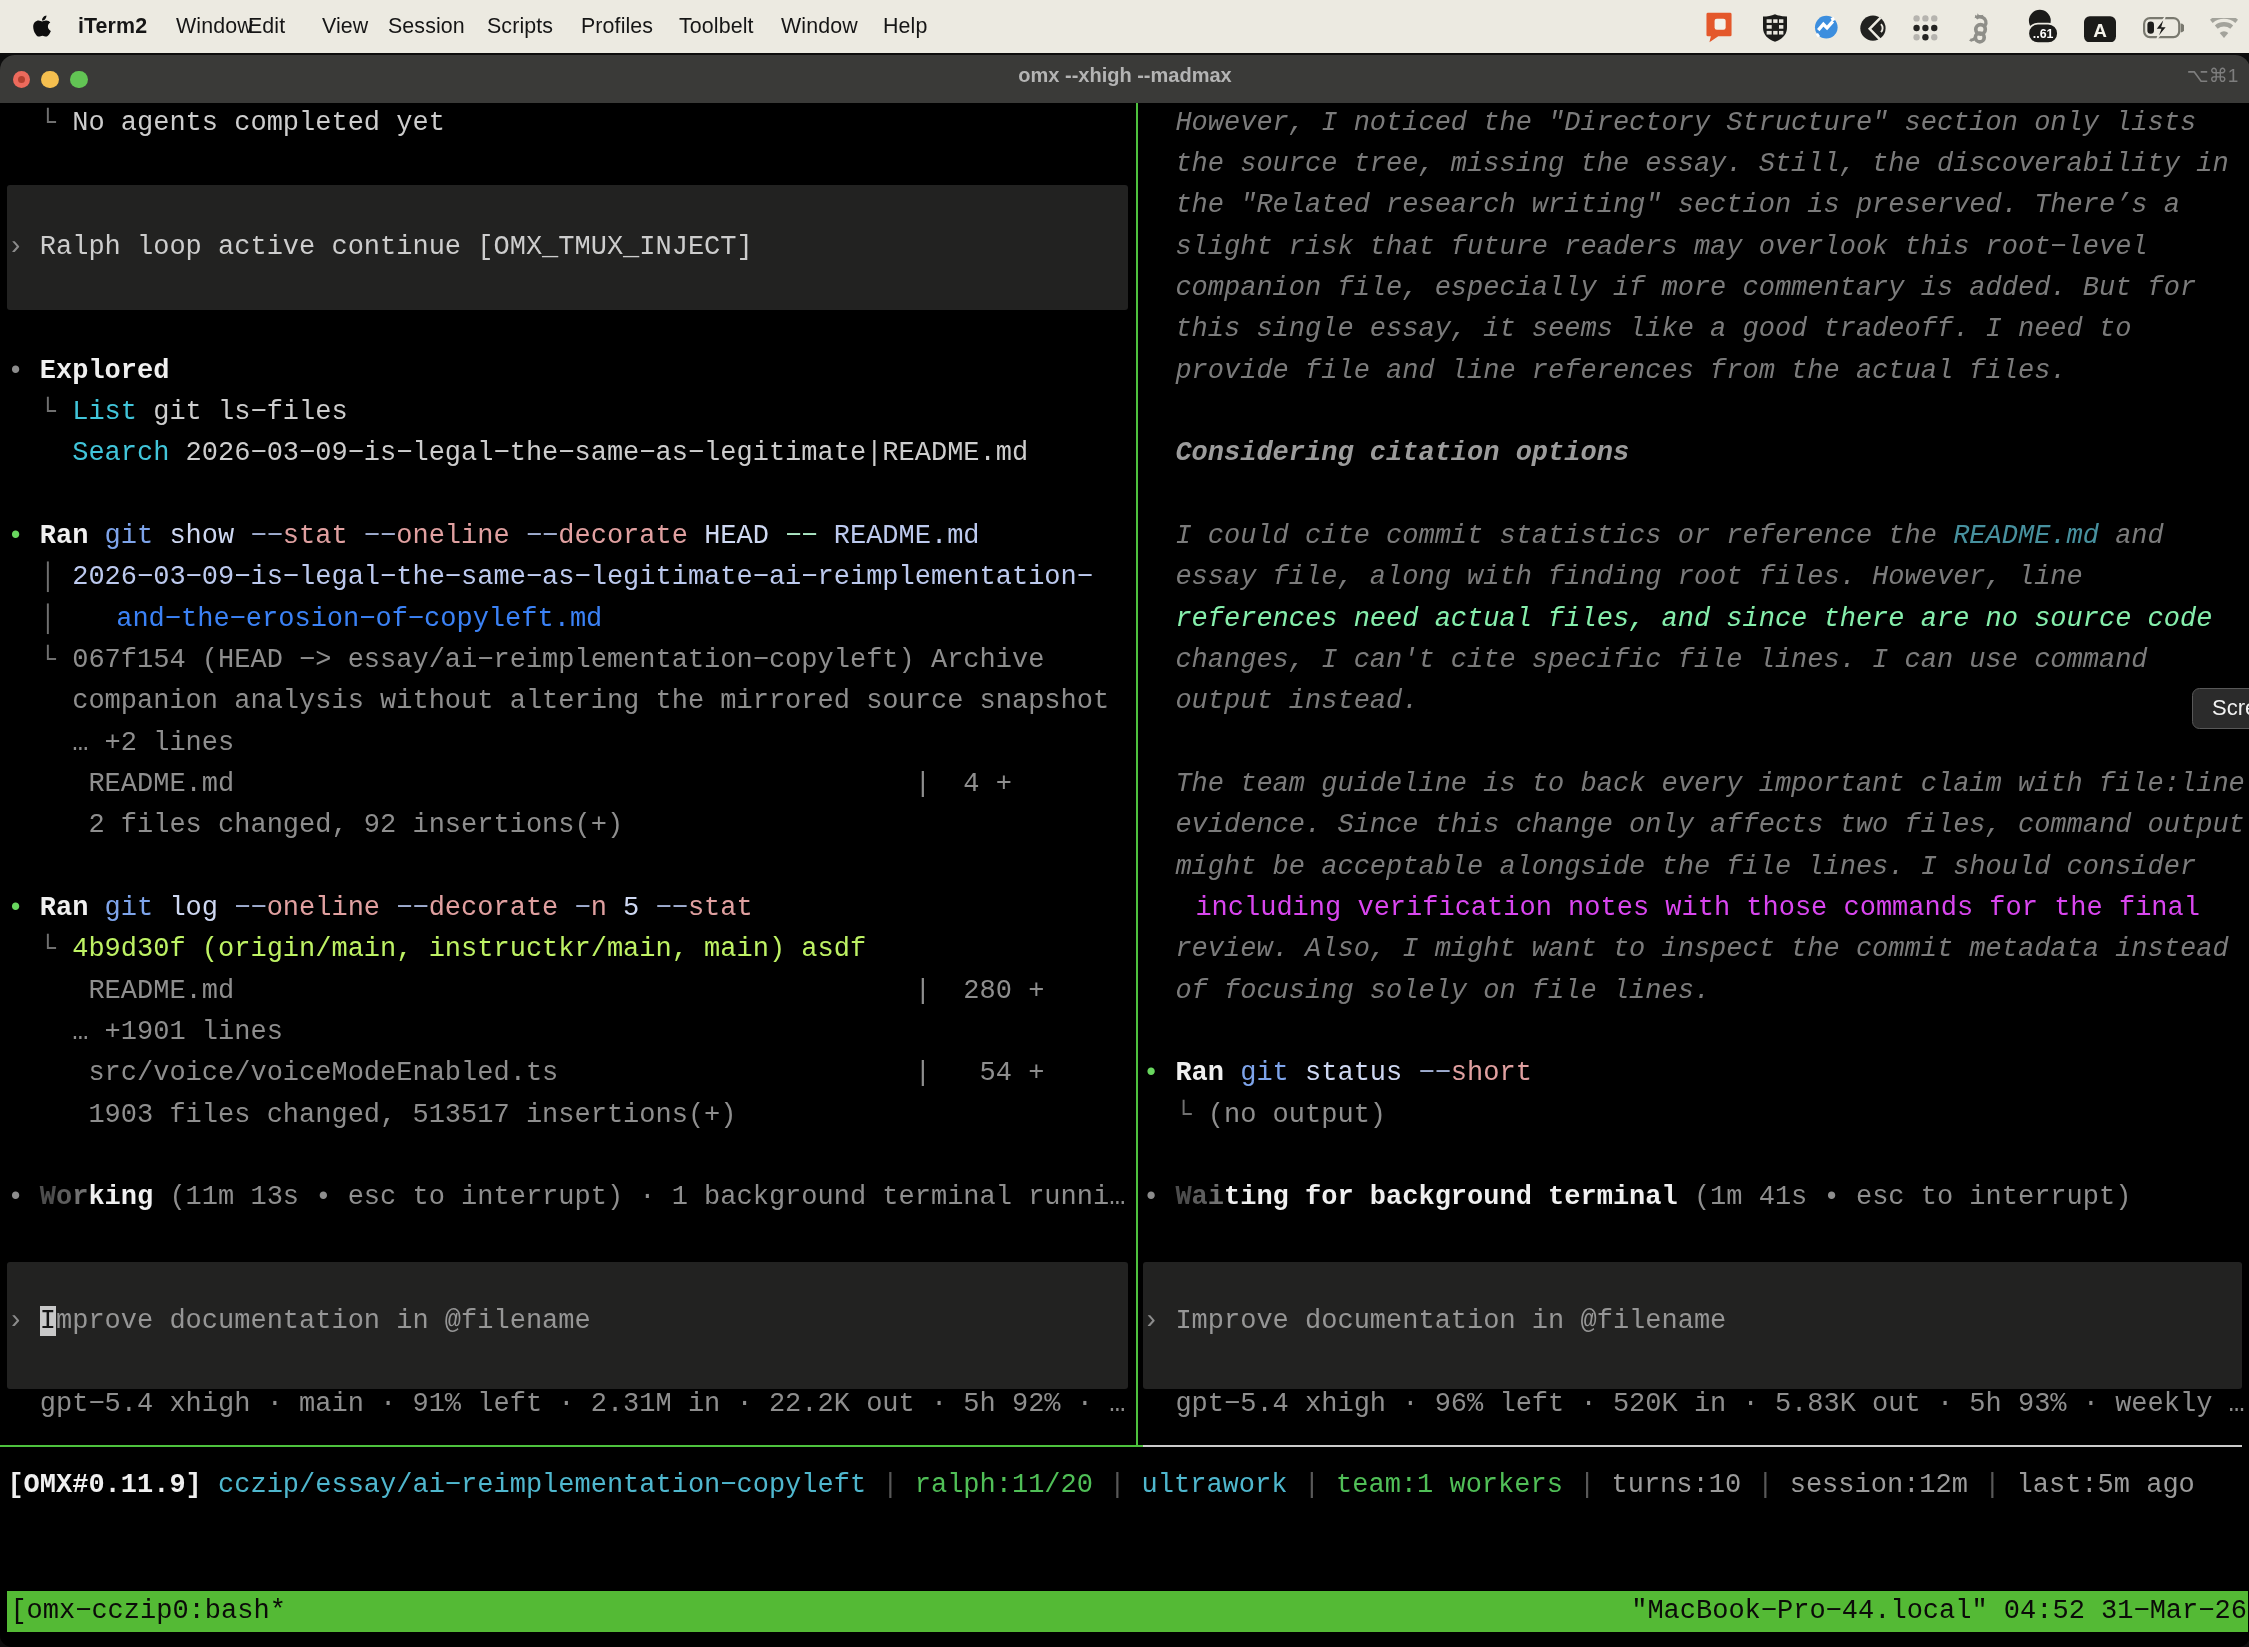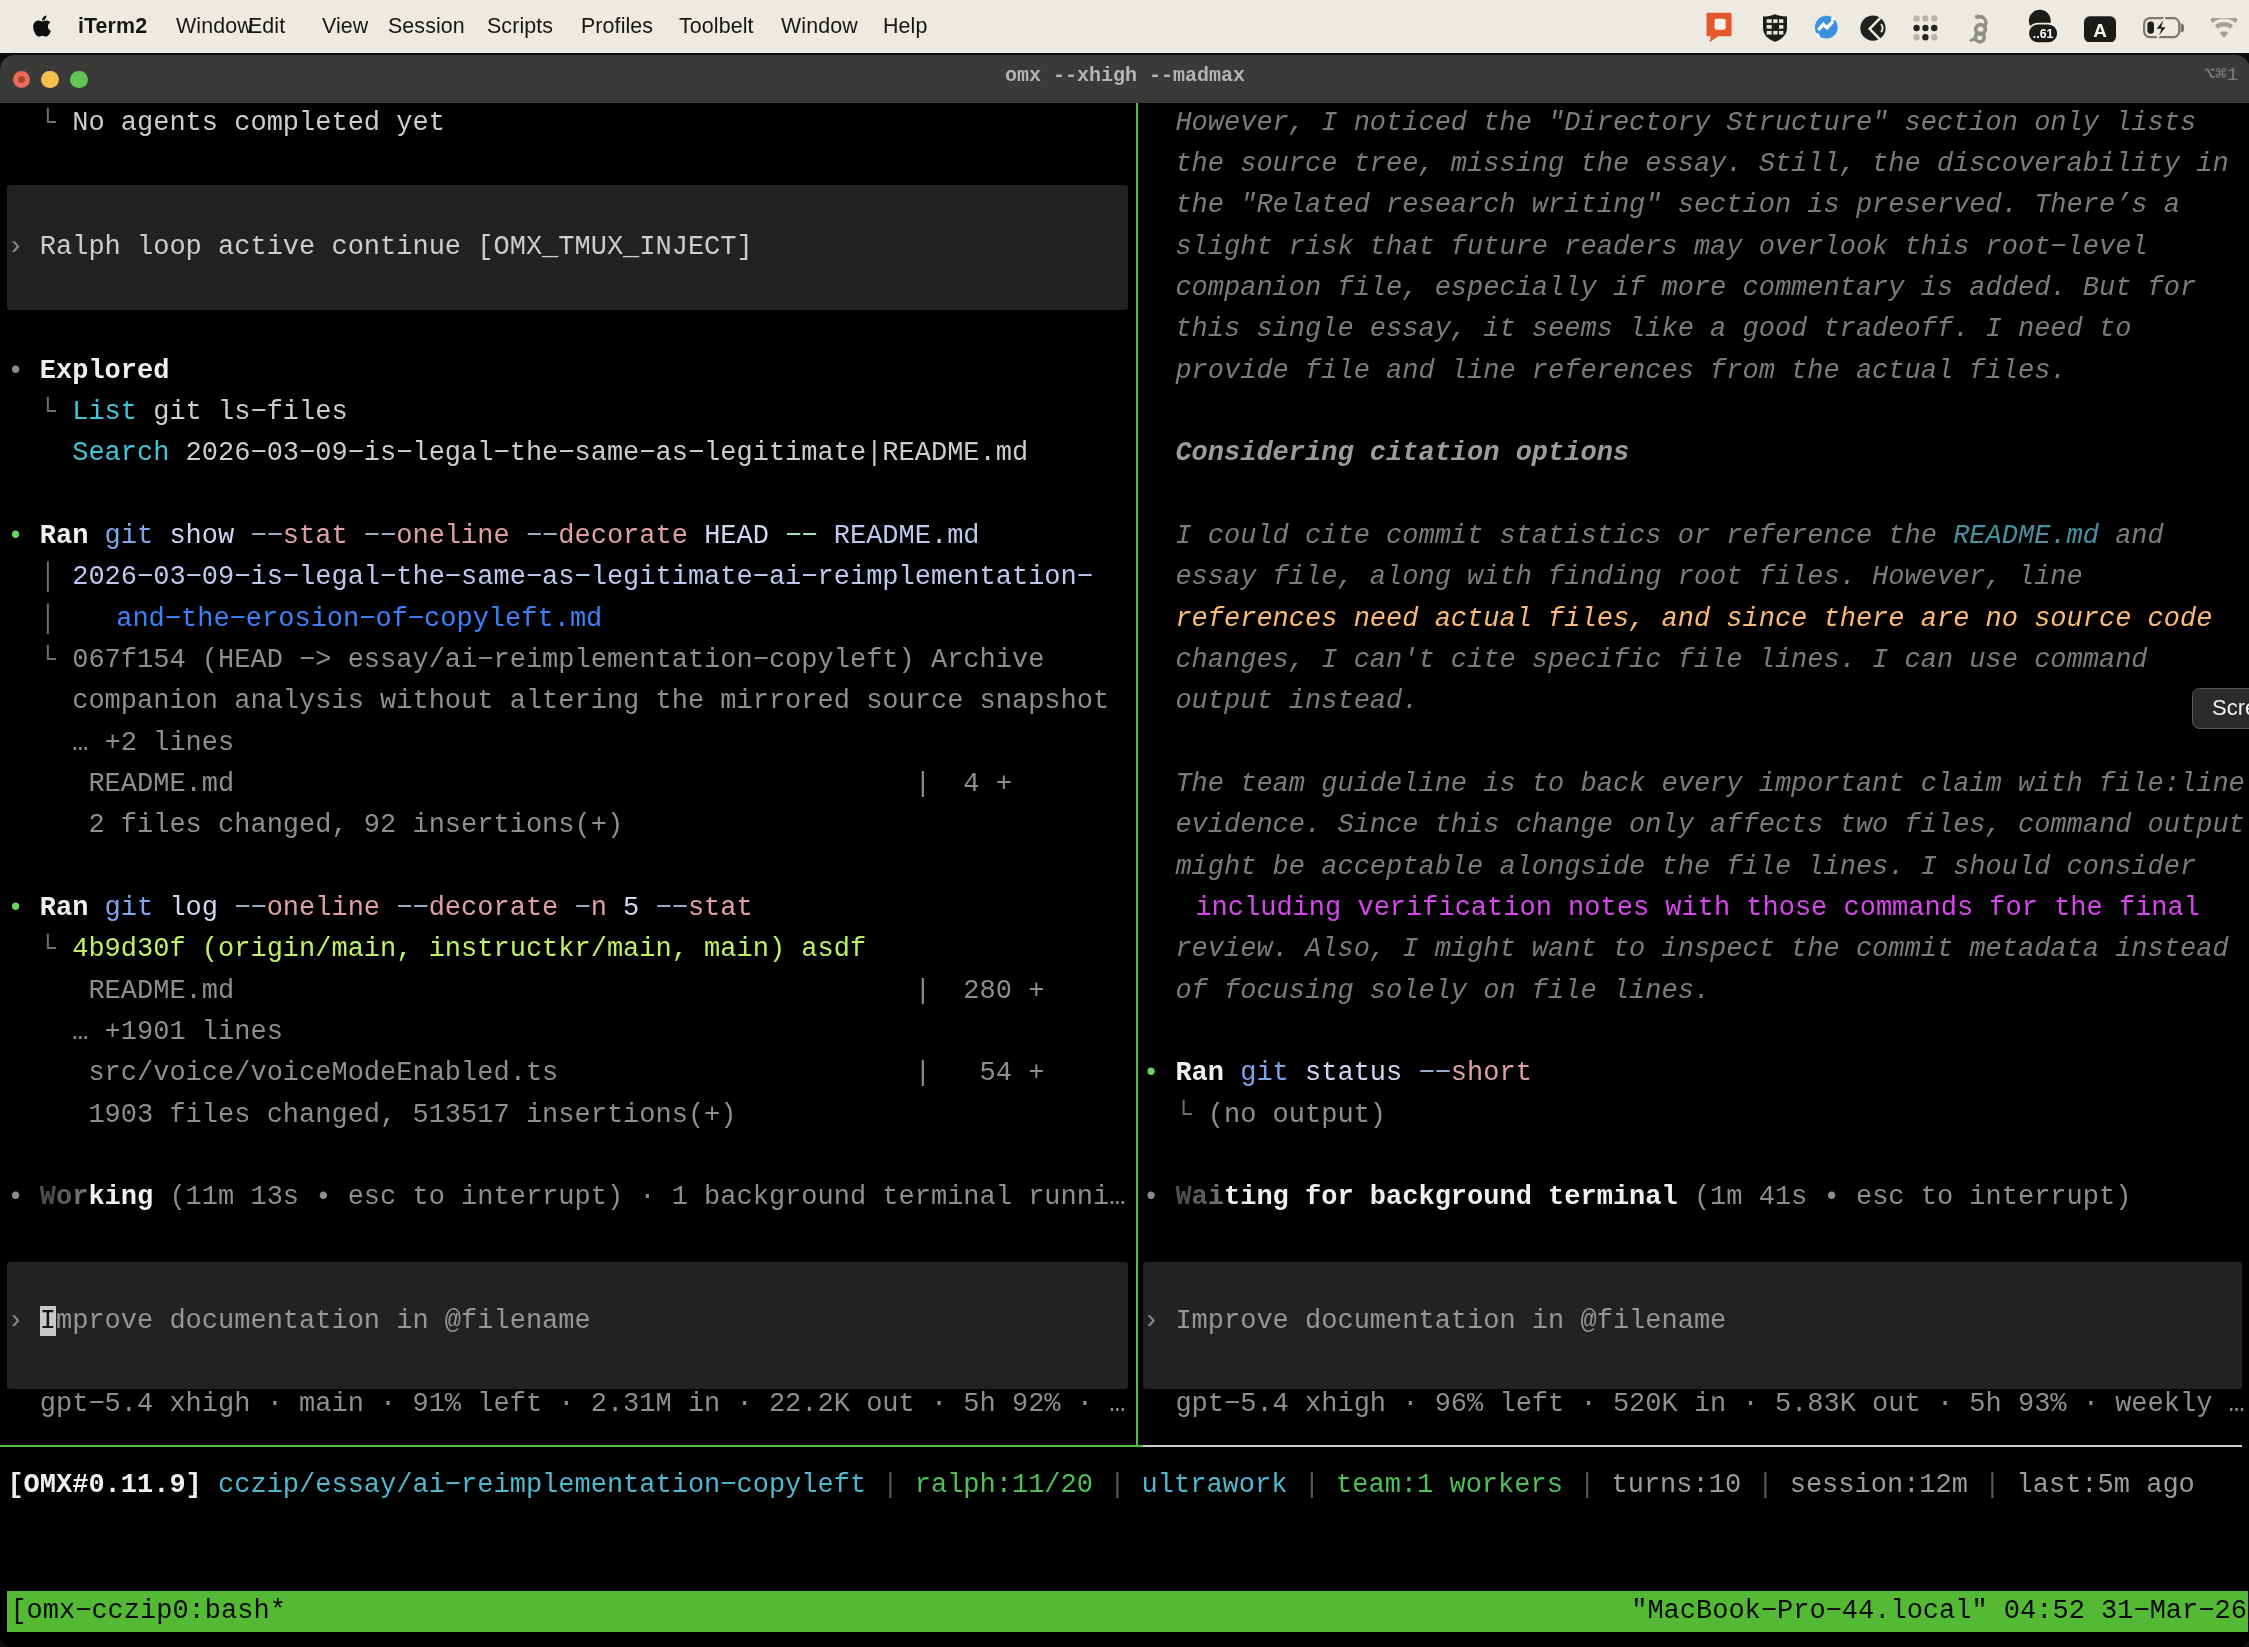--- a/index.html
+++ b/index.html
@@ -1,18 +1,18 @@
 <!DOCTYPE html>
 <html style="font-size:11.8px"><head><meta charset="utf-8"><style>
 * { margin:0; padding:0; box-sizing:border-box; }
 html,body { width:2250px; height:1648px; background:#0d0d0d; overflow:hidden; position:relative; }
 #win { position:absolute; left:0; top:55px; width:2250px; height:1592px; background:#000;
   border-radius:14.8px 14.8px 11.8px 11.8px; }
 #titlebar { position:absolute; left:0; top:55px; width:2250px; height:48px; background:#3a3a38;
-  border-radius:14.8px 14.8px 0 0; font-family:Liberation Mono, monospace;padding-left:40px; }
+  border-radius:14.8px 14.8px 0 0; font-family:Liberation Sans, sans-serif;padding-left:40px; }
 .tl { position:absolute; top:15.5px; width:17.7px; height:17.7px; border-radius:50%; }
 #title { position:absolute; top:0; left:0; width:100%; text-align:center; line-height:41px;
   font-size:20px; font-weight:bold; color:#b4b4b4; }
 #short { position:absolute; top:0; right:11.8px; line-height:41px; font-size:19px; color:#7e7e7e; }
 .l { position:absolute; font-family:"Liberation Mono", monospace; font-size:27px; line-height:41px;
   height:41px; white-space:pre; color:#8e8e8e; }
 .box { position:absolute; background:#222221; border-radius:3px; }
 #menubar { position:absolute; left:0; top:0; width:2250px; height:53px; background:#eceae1;
   font-family:"Liberation Sans", sans-serif; }
 .mi { position:absolute; top:0; line-height:53px; font-size:21.4px; color:#161616; letter-spacing:0.1px; }
@@ -65,21 +65,21 @@
 <div class="l" style="left:1143px;top:103px;">  <span style="color:#7b7b7b;font-style:italic;">However, I noticed the "Directory Structure" section only lists</span></div>
 <div class="l" style="left:1143px;top:144px;">  <span style="color:#7b7b7b;font-style:italic;">the source tree, missing the essay. Still, the discoverability in</span></div>
 <div class="l" style="left:1143px;top:185px;">  <span style="color:#7b7b7b;font-style:italic;">the "Related research writing" section is preserved. There’s a</span></div>
 <div class="l" style="left:1143px;top:227px;">  <span style="color:#7b7b7b;font-style:italic;">slight risk that future readers may overlook this root−level</span></div>
 <div class="l" style="left:1143px;top:268px;">  <span style="color:#7b7b7b;font-style:italic;">companion file, especially if more commentary is added. But for</span></div>
 <div class="l" style="left:1143px;top:309px;">  <span style="color:#7b7b7b;font-style:italic;margin-top:8px;">this single essay, it seems like a good tradeoff. I need to</span></div>
 <div class="l" style="left:1143px;top:351px;">  <span style="color:#7b7b7b;font-style:italic;">provide file and line references from the actual files.</span></div>
 <div class="l" style="left:1143px;top:433px;">  <span style="color:#9c9c9c;font-weight:bold;font-style:italic;">Considering citation options</span></div>
 <div class="l" style="left:1143px;top:516px;">  <span style="color:#7b7b7b;font-style:italic;">I could cite commit statistics or reference the </span><span style="color:#47919f;font-style:italic;">README.md</span><span style="color:#7b7b7b;font-style:italic;"> and</span></div>
 <div class="l" style="left:1143px;top:557px;">  <span style="color:#7b7b7b;font-style:italic;">essay file, along with finding root files. However, line</span></div>
-<div class="l" style="left:1143px;top:599px;">  <span style="color:#fdba74;font-style:italic;">references need actual files, and since there are no source code</span></div>
+<div class="l" style="left:1143px;top:599px;">  <span style="color:#86efac;font-style:italic;">references need actual files, and since there are no source code</span></div>
 <div class="l" style="left:1143px;top:640px;">  <span style="color:#7b7b7b;font-style:italic;">changes, I can't cite specific file lines. I can use command</span></div>
 <div class="l" style="left:1143px;top:681px;">  <span style="color:#7b7b7b;font-style:italic;">output instead.</span></div>
 <div class="l" style="left:1143px;top:764px;">  <span style="color:#7b7b7b;font-style:italic;">The team guideline is to back every important claim with file:line</span></div>
 <div class="l" style="left:1143px;top:805px;">  <span style="color:#7b7b7b;font-style:italic;">evidence. Since this change only affects two files, command output</span></div>
 <div class="l" style="left:1143px;top:847px;">  <span style="color:#7b7b7b;font-style:italic;">might be acceptable alongside the file lines. I should consider</span></div>
 <div class="l" style="left:1143px;top:888px;">  <span style="color:#d946ef;margin-left:20px;">including verification notes with those commands for the final</span></div>
 <div class="l" style="left:1143px;top:929px;">  <span style="color:#7b7b7b;font-style:italic;">review. Also, I might want to inspect the commit metadata instead</span></div>
 <div class="l" style="left:1143px;top:971px;">  <span style="color:#7b7b7b;font-style:italic;">of focusing solely on file lines.</span></div>
 <div class="l" style="left:1143px;top:1053px;"><span style="color:#68d65e;">• </span><span style="color:#f0f0f0;font-weight:bold;">Ran</span> <span style="color:#7ea4ea;">git</span> <span style="color:#ced8f2;">status</span> <span style="color:#9fadd0;">−−</span><span style="color:#e0a0a0;">short</span></div>
 <div class="l" style="left:1143px;top:1095px;"><span style="color:#707070;">  └ </span><span style="color:#8e8e8e;">(no output)</span></div>

